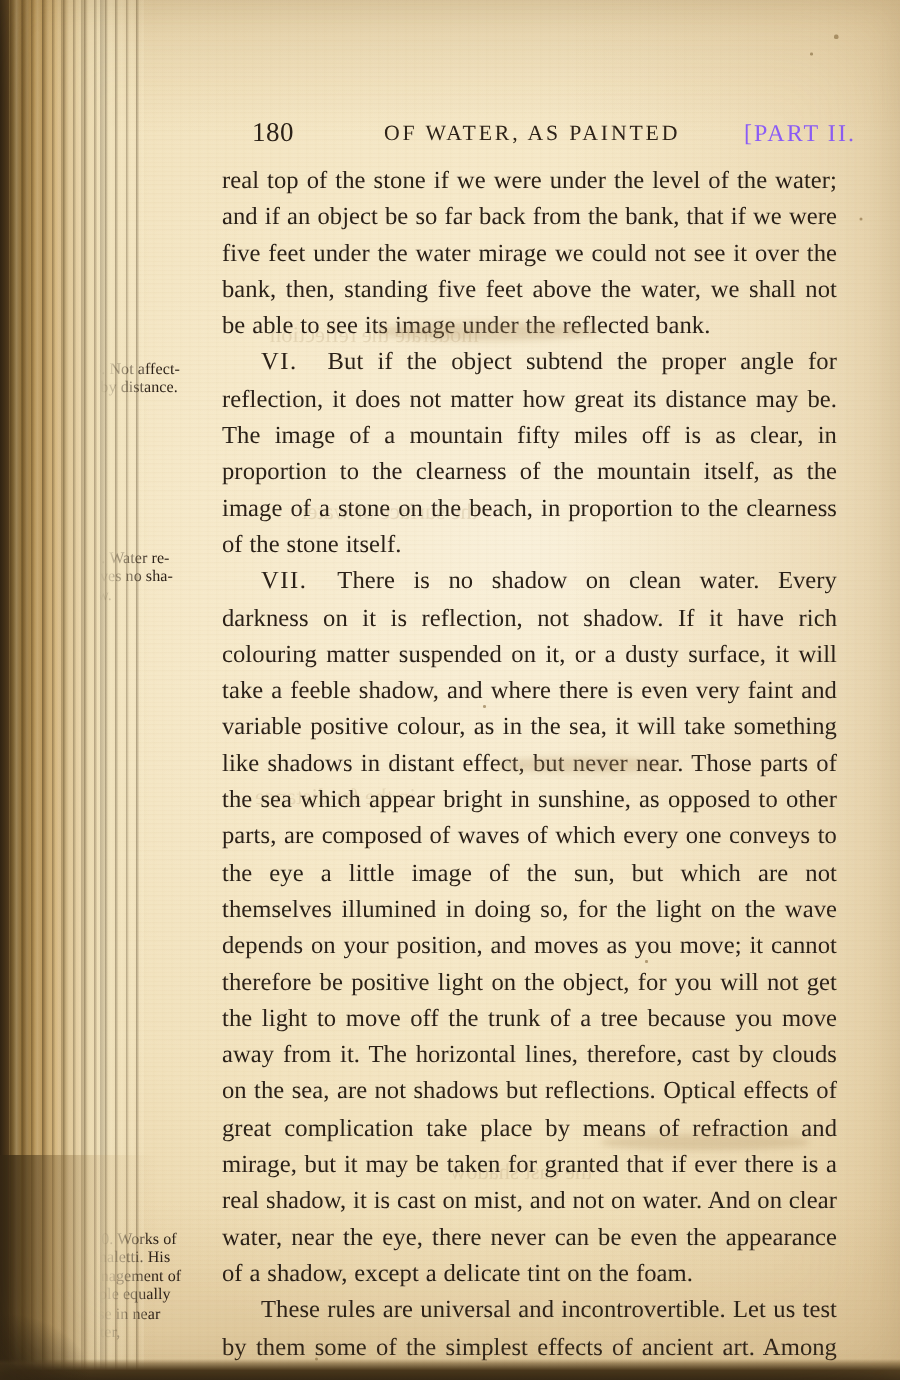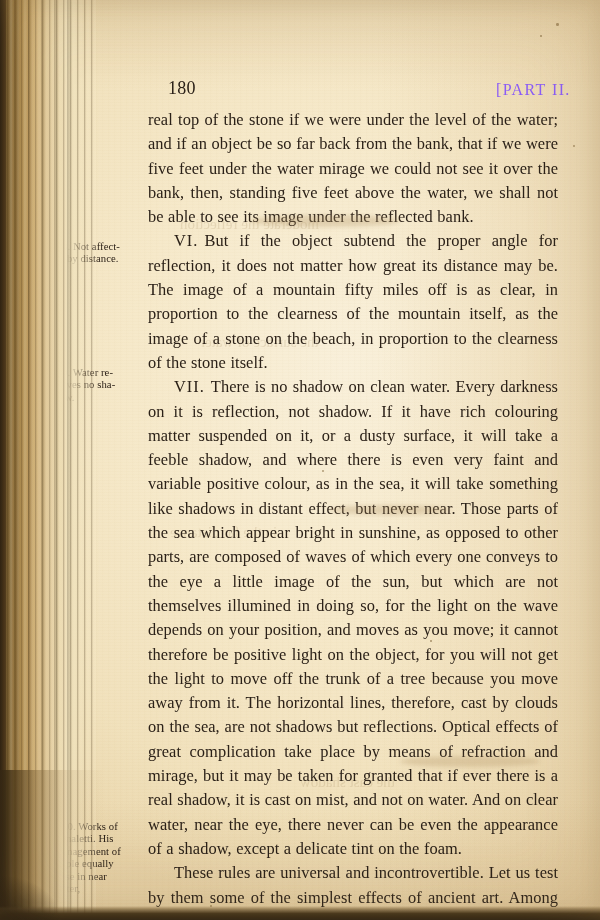--- a/index.html
+++ b/index.html
@@ -223,21 +223,21 @@
     font-size: 16.4px;
     line-height: 24.3px;
     text-align: justify;
     text-align-last: left;
     color: #2b2118;
     letter-spacing: 0.05px;
     word-spacing: 0.4px;
   }
   .lead {
     letter-spacing: 1px;
-    margin-right: 6px;
+    margin-right: 20px;
   }
   .pstart { display: inline-block; width: 26px; }
 
   
   .marginal {
     position: absolute;
     left: 54px;
     width: 96px;
     font-size: 10.7px;
     line-height: 12.4px;
@@ -287,20 +287,21 @@
 
   <div class="showthrough" style="left:180px; top:212px;">moderate the reflection</div>
   <div class="showthrough" style="left:200px; top:330px;">the surface of water</div>
   <div class="showthrough" style="left:170px; top:520px;">in the far distance</div>
   <div class="showthrough" style="left:300px; top:770px;">the cast shadow</div>
 
   <div class="content">
 
     <div class="runhead">
       <div class="folio">180</div>
+      <div class="runhead-title">OF WATER, AS PAINTED</div>
       <div class="runhead-part">[PART II.</div>
     </div>
 
     <div class="marginal" style="top:240px;">
       <div class="sect">§ 8.  Not affect-</div>
       <div class="sect">ed by distance.</div>
     </div>
 
     <div class="marginal" style="top:366px;">
       <div class="sect">§ 9.  Water re-</div>

